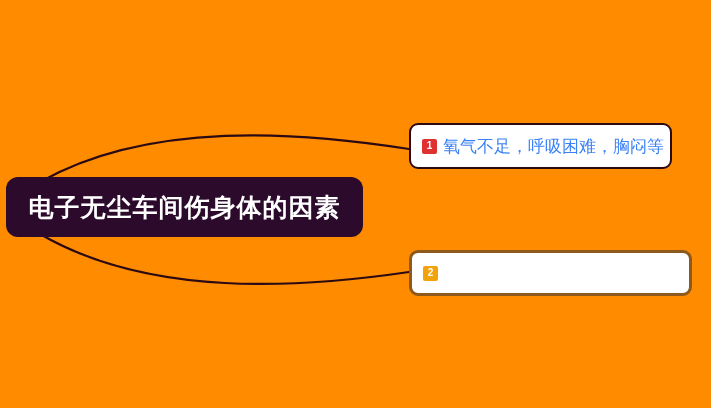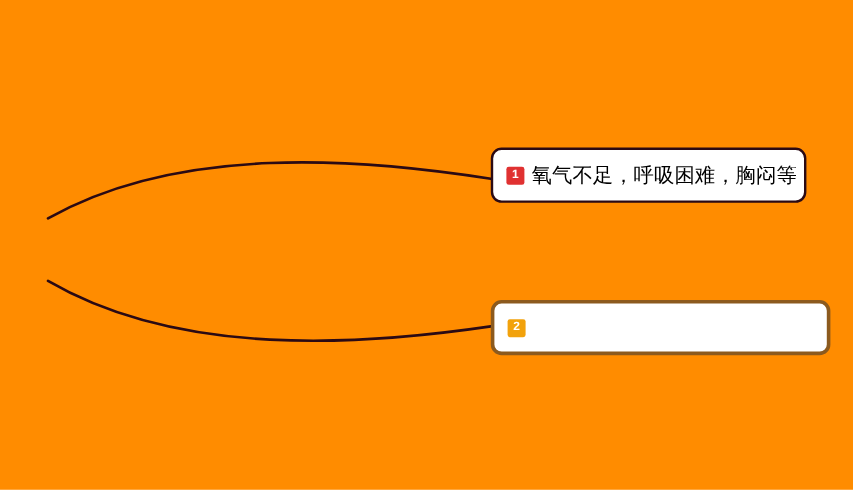--- a/index.html
+++ b/index.html
@@ -81,35 +81,38 @@
     color: #FFFFFF;
     font-size: 10px;
     font-weight: bold;
     line-height: 1;
     flex: none;
     margin-right: 6px;
   }
   .badge.red { background: #E03131; }
   .badge.amber { background: #F2A20C; }
   .child-text {
-    color: #000000;
+    color: #3b82f6;
     font-size: 17px;
     white-space: nowrap;
   }
 </style>
 </head>
 <body>
 
 <div id="canvas">
 
   <svg id="connectors" viewBox="0 0 711 408" xmlns="http://www.w3.org/2000/svg">
     <path d="M 40 182 C 150 120, 300 132, 409 149" fill="none" stroke="#2B0A14" stroke-width="2.2" stroke-linecap="round"></path>
     <path d="M 40 234 C 150 298, 300 288, 409 272" fill="none" stroke="#2B0A14" stroke-width="2.2" stroke-linecap="round"></path>
   </svg>
 
+  <div class="root-node">
+    <span class="root-label">电子无尘车间伤身体的因素</span>
+  </div>
 
   <div class="child-node n1">
     <span class="badge red">1</span>
     <span class="child-text">氧气不足，呼吸困难，胸闷等</span>
   </div>
 
   <div class="child-node n2">
     <span class="badge amber">2</span>
   </div>
 

